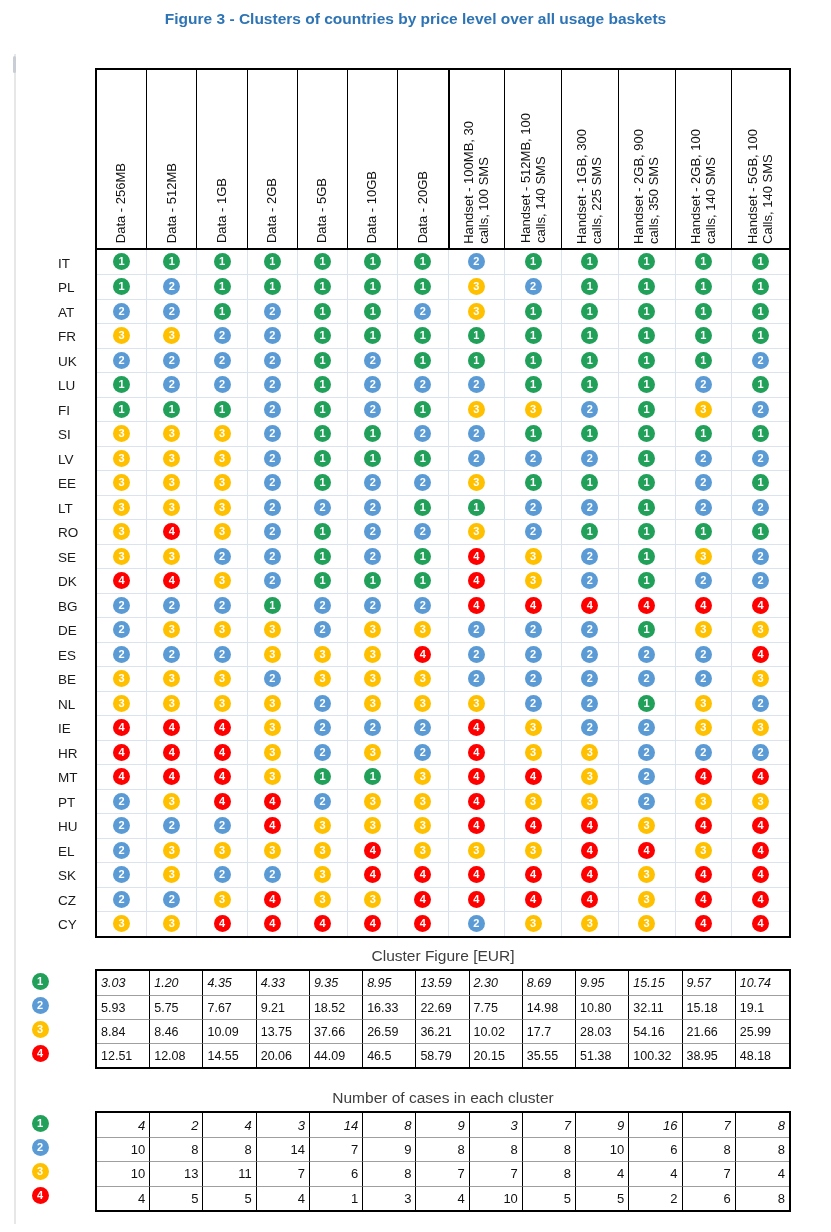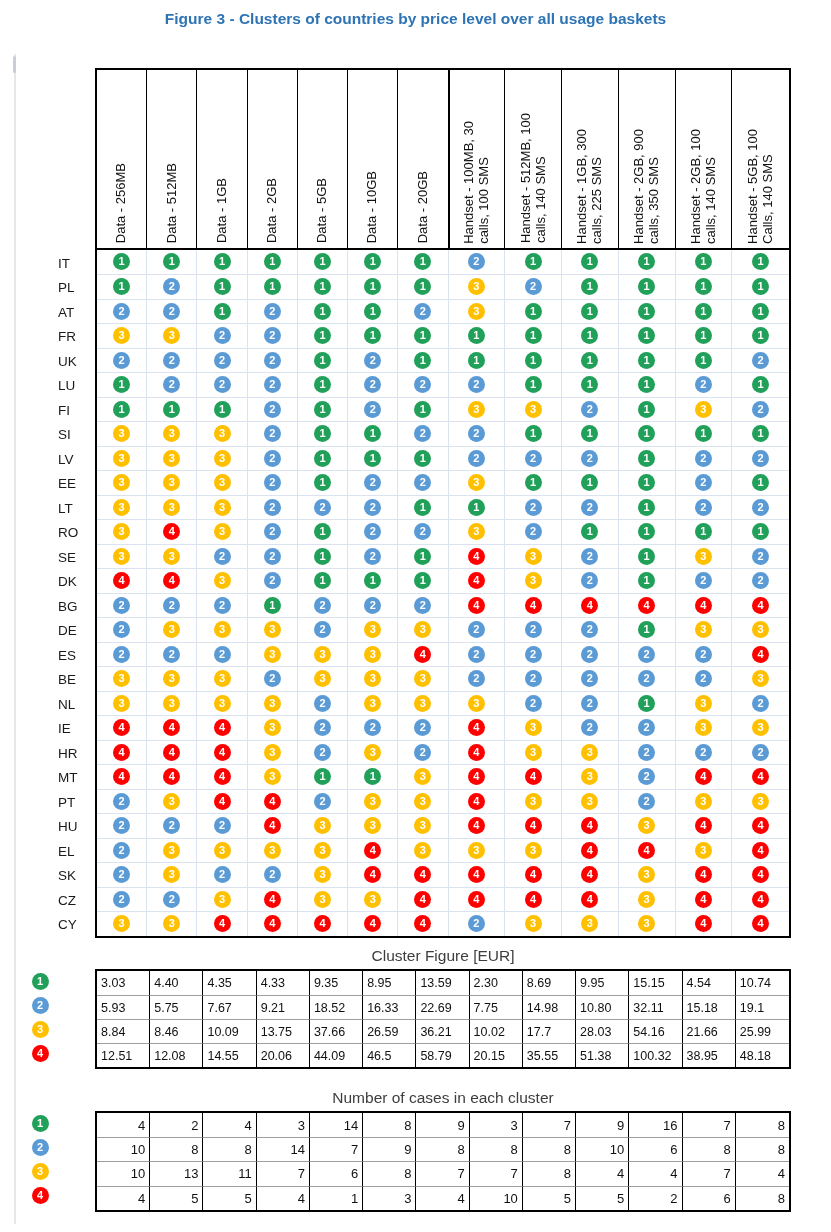--- a/index.html
+++ b/index.html
@@ -69,21 +69,21 @@
     display: grid; grid-template-columns: repeat(13, 1fr); background: #fff;
   }
   .centres { top: 969px; grid-auto-rows: 24px; }
   .cases   { top: 1111px; grid-auto-rows: 24.2px; }
   .ccell, .ncell {
     border-right: 1px solid #000; border-top: 1px solid #9f9f9f;
     display: flex; align-items: center; color: #111;
   }
   .ccell { font-size: 12.5px; justify-content: flex-start; padding-left: 4px; }
   .ncell { font-size: 13px; justify-content: flex-end; padding-right: 4px; }
-  .ccell.firstrow, .ncell.firstrow { border-top: none; }
+  .ccell.firstrow, .ncell.firstrow { border-top: none; font-style: italic; }
   .ccell.lastcol, .ncell.lastcol { border-right: none; }
 
   .legend { left: 30px; width: 20px; }
   .centres-legend { top: 969px; }
   .cases-legend { top: 1111px; }
   .legend-item { display: flex; align-items: center; justify-content: center; }
   .centres-legend .legend-item { height: 24px; }
   .cases-legend .legend-item { height: 24.2px; }
 </style>
 </head>
@@ -1275,31 +1275,31 @@
     </div>
     <div class="legend-item">
       <div class="circle" style="background: rgb(255, 192, 0);">3</div>
     </div>
     <div class="legend-item">
       <div class="circle" style="background: rgb(255, 0, 0);">4</div>
     </div>
   </div>
 <div class="abs datatable centres" id="centres-table">
     <div class="ccell firstrow">3.03</div>
-    <div class="ccell firstrow">4.40</div>
+    <div class="ccell firstrow">1.20</div>
     <div class="ccell firstrow">4.35</div>
     <div class="ccell firstrow">4.33</div>
     <div class="ccell firstrow">9.35</div>
     <div class="ccell firstrow">8.95</div>
     <div class="ccell firstrow">13.59</div>
     <div class="ccell firstrow">2.30</div>
     <div class="ccell firstrow">8.69</div>
     <div class="ccell firstrow">9.95</div>
     <div class="ccell firstrow">15.15</div>
-    <div class="ccell firstrow">4.54</div>
+    <div class="ccell firstrow">9.57</div>
     <div class="ccell firstrow lastcol">10.74</div>
     <div class="ccell">5.93</div>
     <div class="ccell">5.75</div>
     <div class="ccell">7.67</div>
     <div class="ccell">9.21</div>
     <div class="ccell">18.52</div>
     <div class="ccell">16.33</div>
     <div class="ccell">22.69</div>
     <div class="ccell">7.75</div>
     <div class="ccell">14.98</div>

